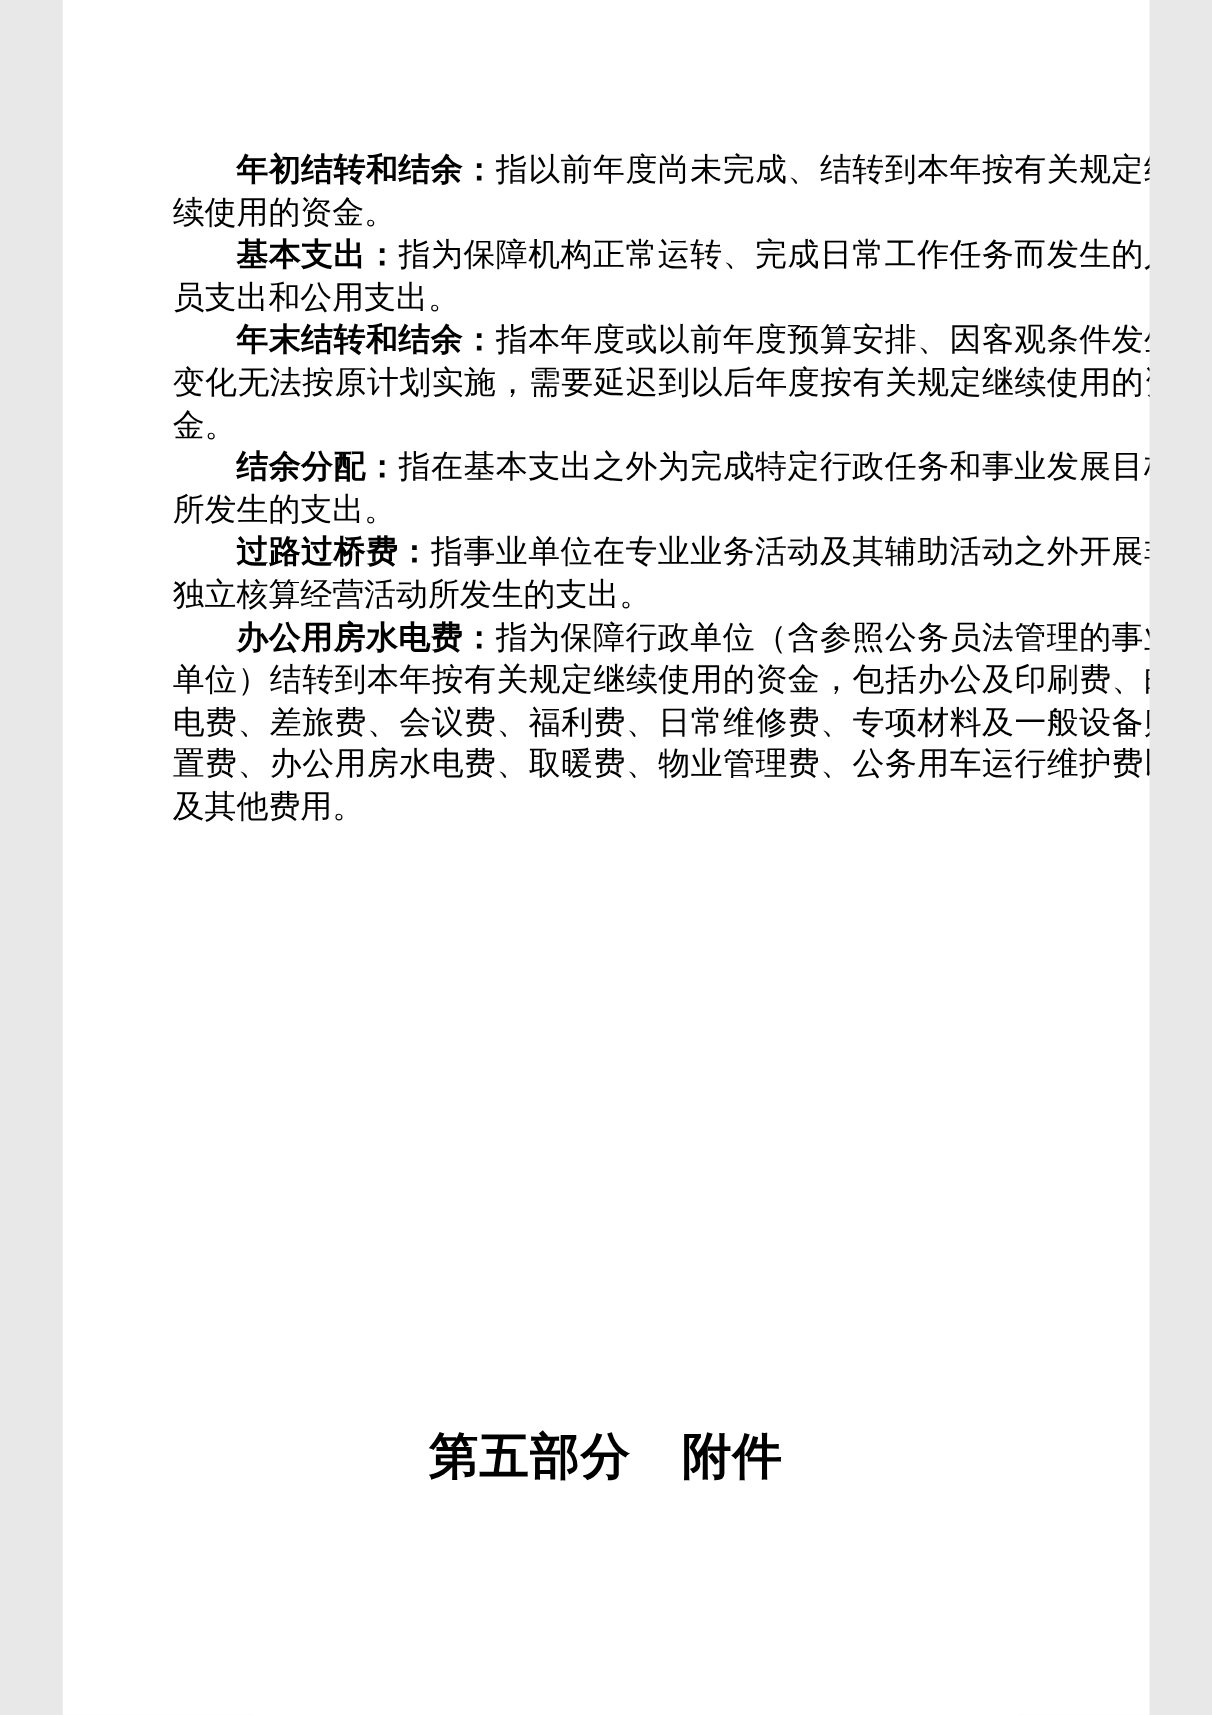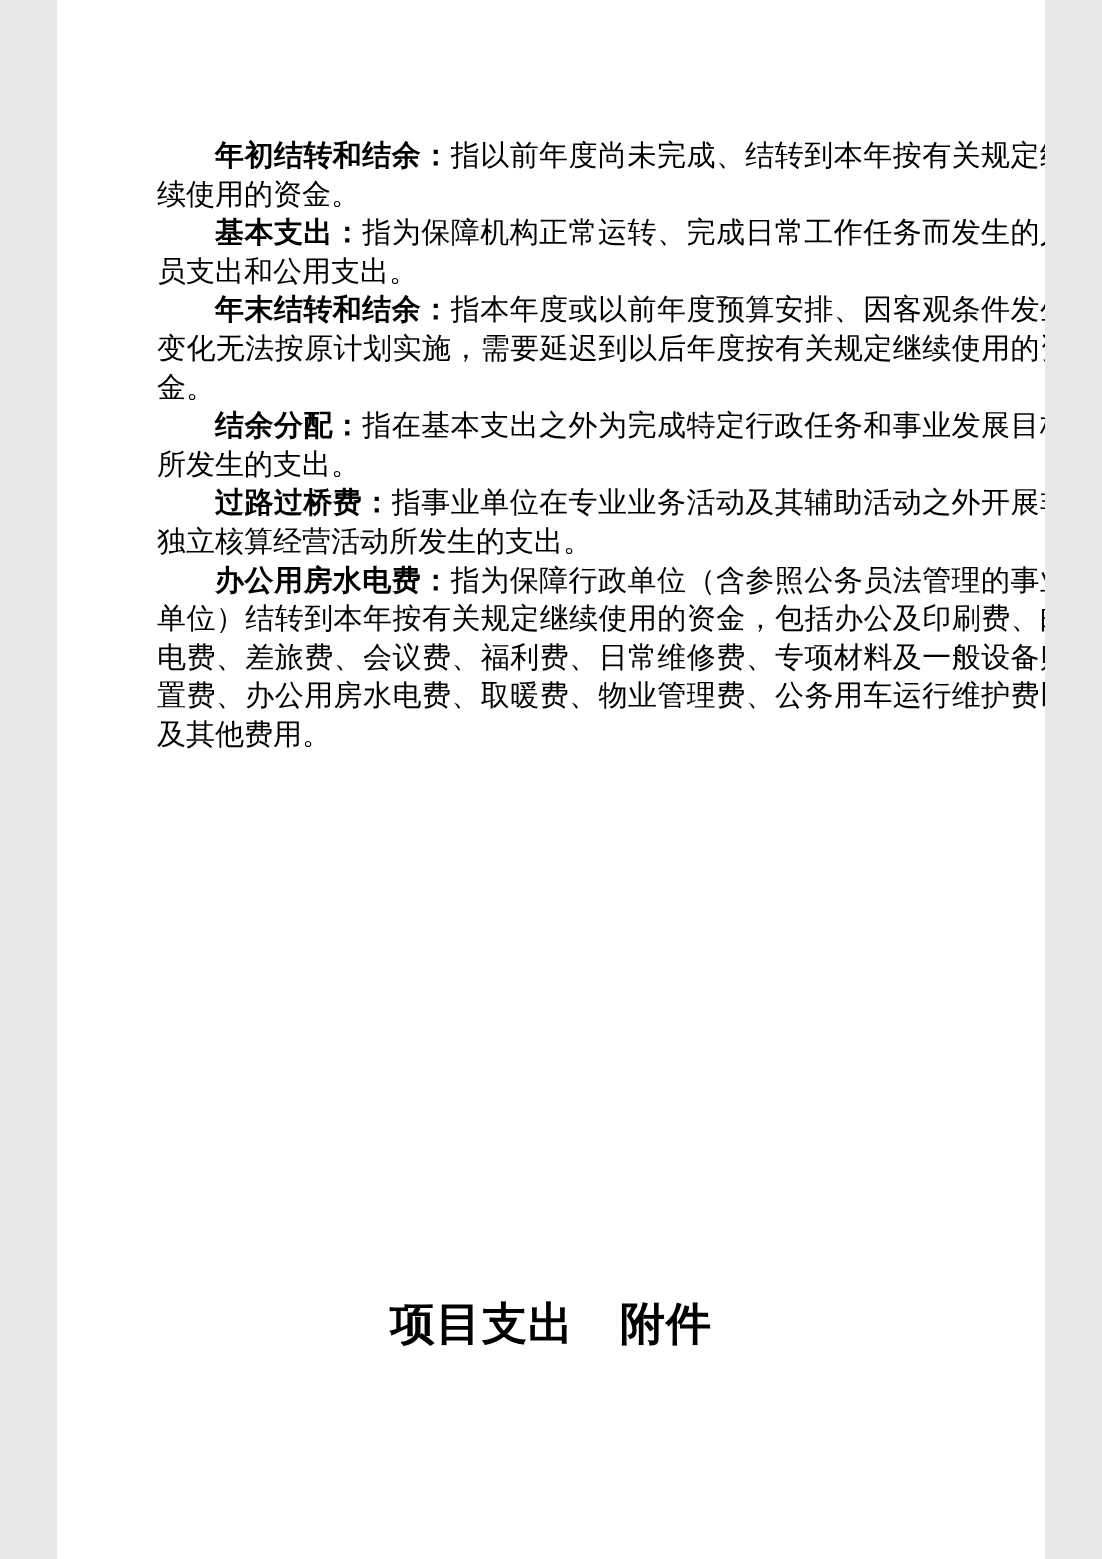--- a/index.html
+++ b/index.html
@@ -51,14 +51,14 @@
 
 <div class="page">
   <div class="definitions">
       <p class="para"><span class="term">年初结转和结余：</span><span>指以前年度尚未完成、结转到本年按有关规定继续使用的资金。</span></p>
       <p class="para"><span class="term">基本支出：</span><span>指为保障机构正常运转、完成日常工作任务而发生的人员支出和公用支出。</span></p>
       <p class="para"><span class="term">年末结转和结余：</span><span>指本年度或以前年度预算安排、因客观条件发生变化无法按原计划实施，需要延迟到以后年度按有关规定继续使用的资金。</span></p>
       <p class="para"><span class="term">结余分配：</span><span>指在基本支出之外为完成特定行政任务和事业发展目标所发生的支出。</span></p>
       <p class="para"><span class="term">过路过桥费：</span><span>指事业单位在专业业务活动及其辅助活动之外开展非独立核算经营活动所发生的支出。</span></p>
       <p class="para"><span class="term">办公用房水电费：</span><span>指为保障行政单位（含参照公务员法管理的事业单位）结转到本年按有关规定继续使用的资金，包括办公及印刷费、邮电费、差旅费、会议费、福利费、日常维修费、专项材料及一般设备购置费、办公用房水电费、取暖费、物业管理费、公务用车运行维护费以及其他费用。</span></p>
     </div>
-  <h1 class="section-heading">项目支出　附件</h1>
+  <h1 class="section-heading">第五部分　附件</h1>
 </div>
 
 </body></html>

